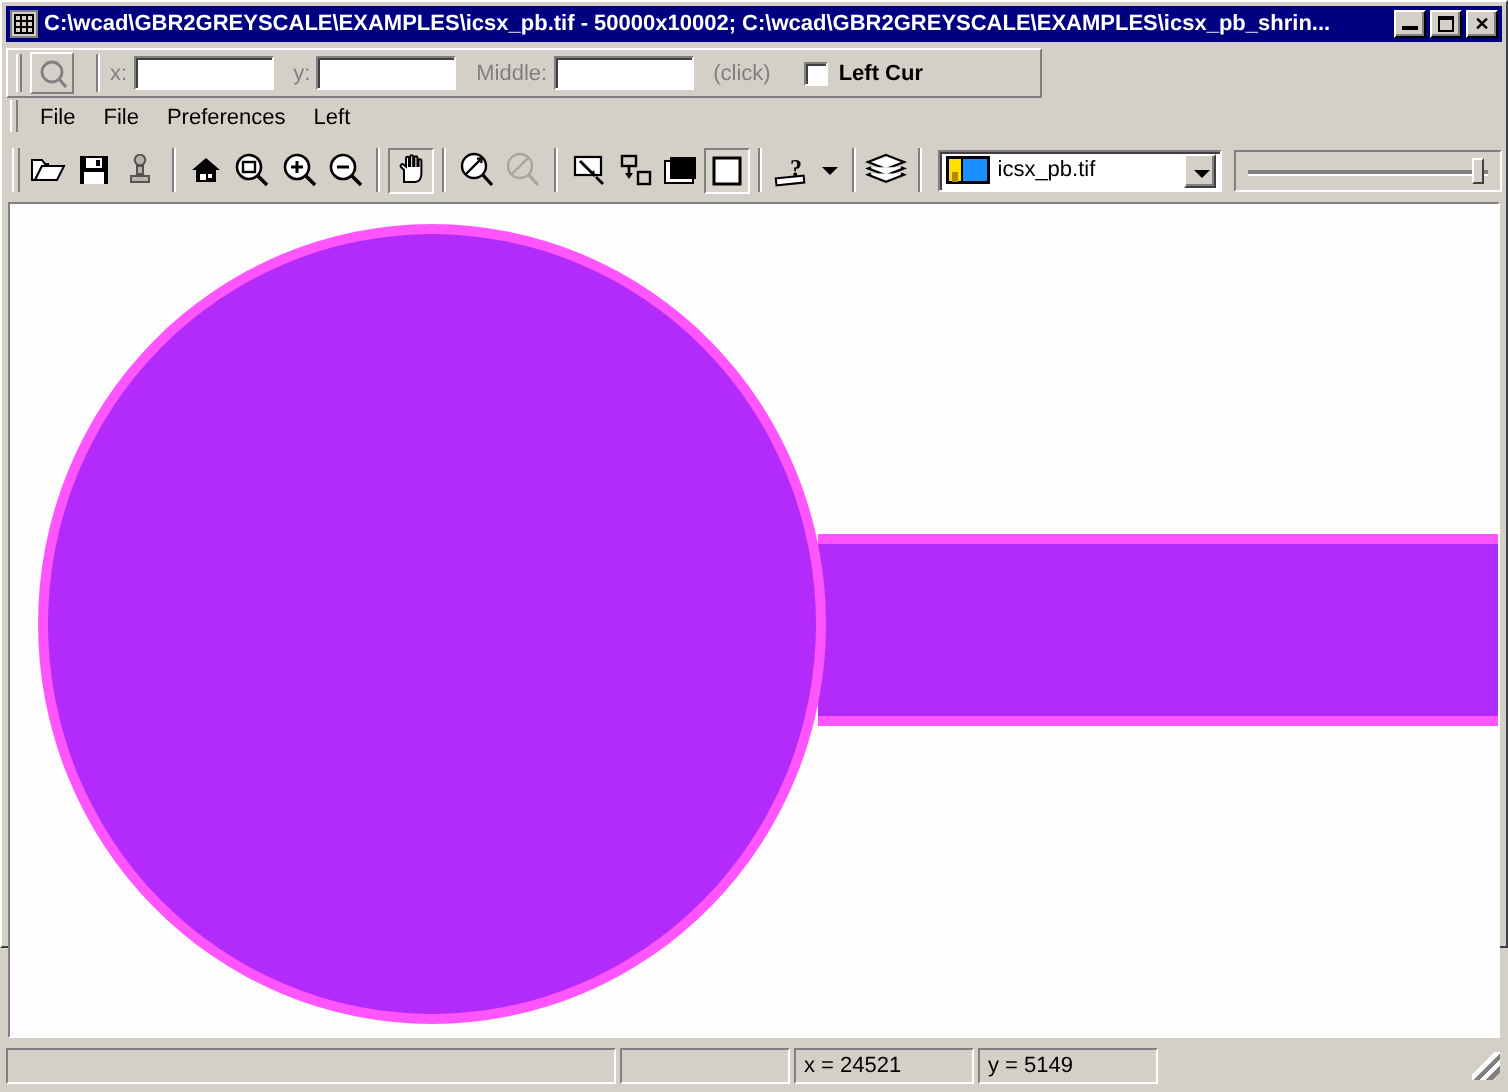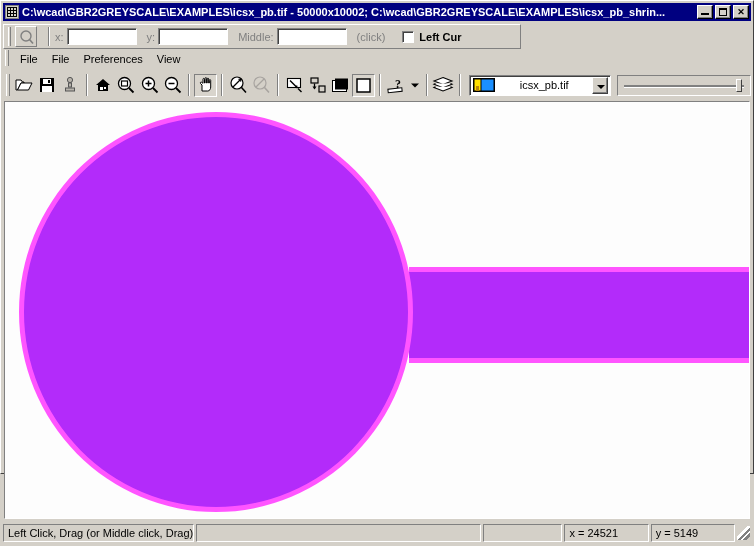--- a/index.html
+++ b/index.html
@@ -147,21 +147,21 @@
   .tool svg{display:block;}
   .combo{
     width:148px;height:21px;background:#fff;
     border-top:1px solid #808080;border-left:1px solid #808080;
     border-right:1px solid #fff;border-bottom:1px solid #fff;
     box-shadow: inset 1px 1px 0 #404040;
     display:flex;align-items:center;box-sizing:border-box;
     margin-left:4px;
   }
   .combo-icon{width:22px;height:14px;margin:0 4px 0 3px;position:relative;flex:0 0 auto;}
-  .combo-text{flex:1 1 auto;font-size:11px;color:#000;white-space:nowrap;overflow:hidden;margin-left:21px;}
+  .combo-text{flex:1 1 auto;font-size:11px;color:#000;white-space:nowrap;overflow:hidden;}
   .combo-arrow{
     width:16px;height:17px;margin-right:2px;flex:0 0 auto;
     background:#d4d0c8;
     border-top:1px solid #fff;border-left:1px solid #fff;
     border-right:1px solid #404040;border-bottom:1px solid #404040;
     box-shadow: inset -1px -1px 0 #808080;
     box-sizing:border-box;position:relative;
   }
   .combo-arrow:after{
     content:"";position:absolute;left:4px;top:7px;
@@ -273,21 +273,21 @@
       <div class="chk"></div>
       <span class="lbl dark">Left Cur</span>
     </div>
   </div>
 
   <div class="menubar">
     <div class="menu-grip"></div>
     <div class="menu-item">File</div>
     <div class="menu-item">File</div>
     <div class="menu-item">Preferences</div>
-    <div class="menu-item">View</div>
+    <div class="menu-item">Left</div>
   </div>
 
   <div class="toolbar">
     <div class="tb-grip"></div>
 
     <div class="tool">
       <svg width="18" height="16" viewBox="0 0 18 16">
         <path d="M1 13V3h5l1.5 2H9v1H6L2.5 13z" fill="#fff" stroke="#000" stroke-width="1"></path>
         <path d="M2.5 13L6 6h11l-3.5 7z" fill="#fff" stroke="#000" stroke-width="1"></path>
       </svg>
@@ -445,21 +445,20 @@
   <div class="canvas-frame">
     <div class="canvas-inner">
 
       <div class="shape-bar" style="left:404px;top:165px;width:346px;height:96px;border-top:5px solid #ff55ff;border-bottom:5px solid #ff55ff;"></div>
 
       <div class="shape-circle" style="left:14px;top:10px;width:394px;height:400px;border:5px solid #ff55ff;"></div>
     </div>
   </div>
 
   <div class="statusbar">
-    <div class="sb-cell sb-hint">Left Click, Drag (or Middle click, Drag)</div>
     <div class="sb-cell sb-prog"></div>
     <div class="sb-cell sb-blank"></div>
     <div class="sb-cell sb-x">x = 24521</div>
     <div class="sb-cell sb-y">y = 5149</div>
     <div class="sb-grip"></div>
   </div>
 
 </div>
 
 </body></html>

